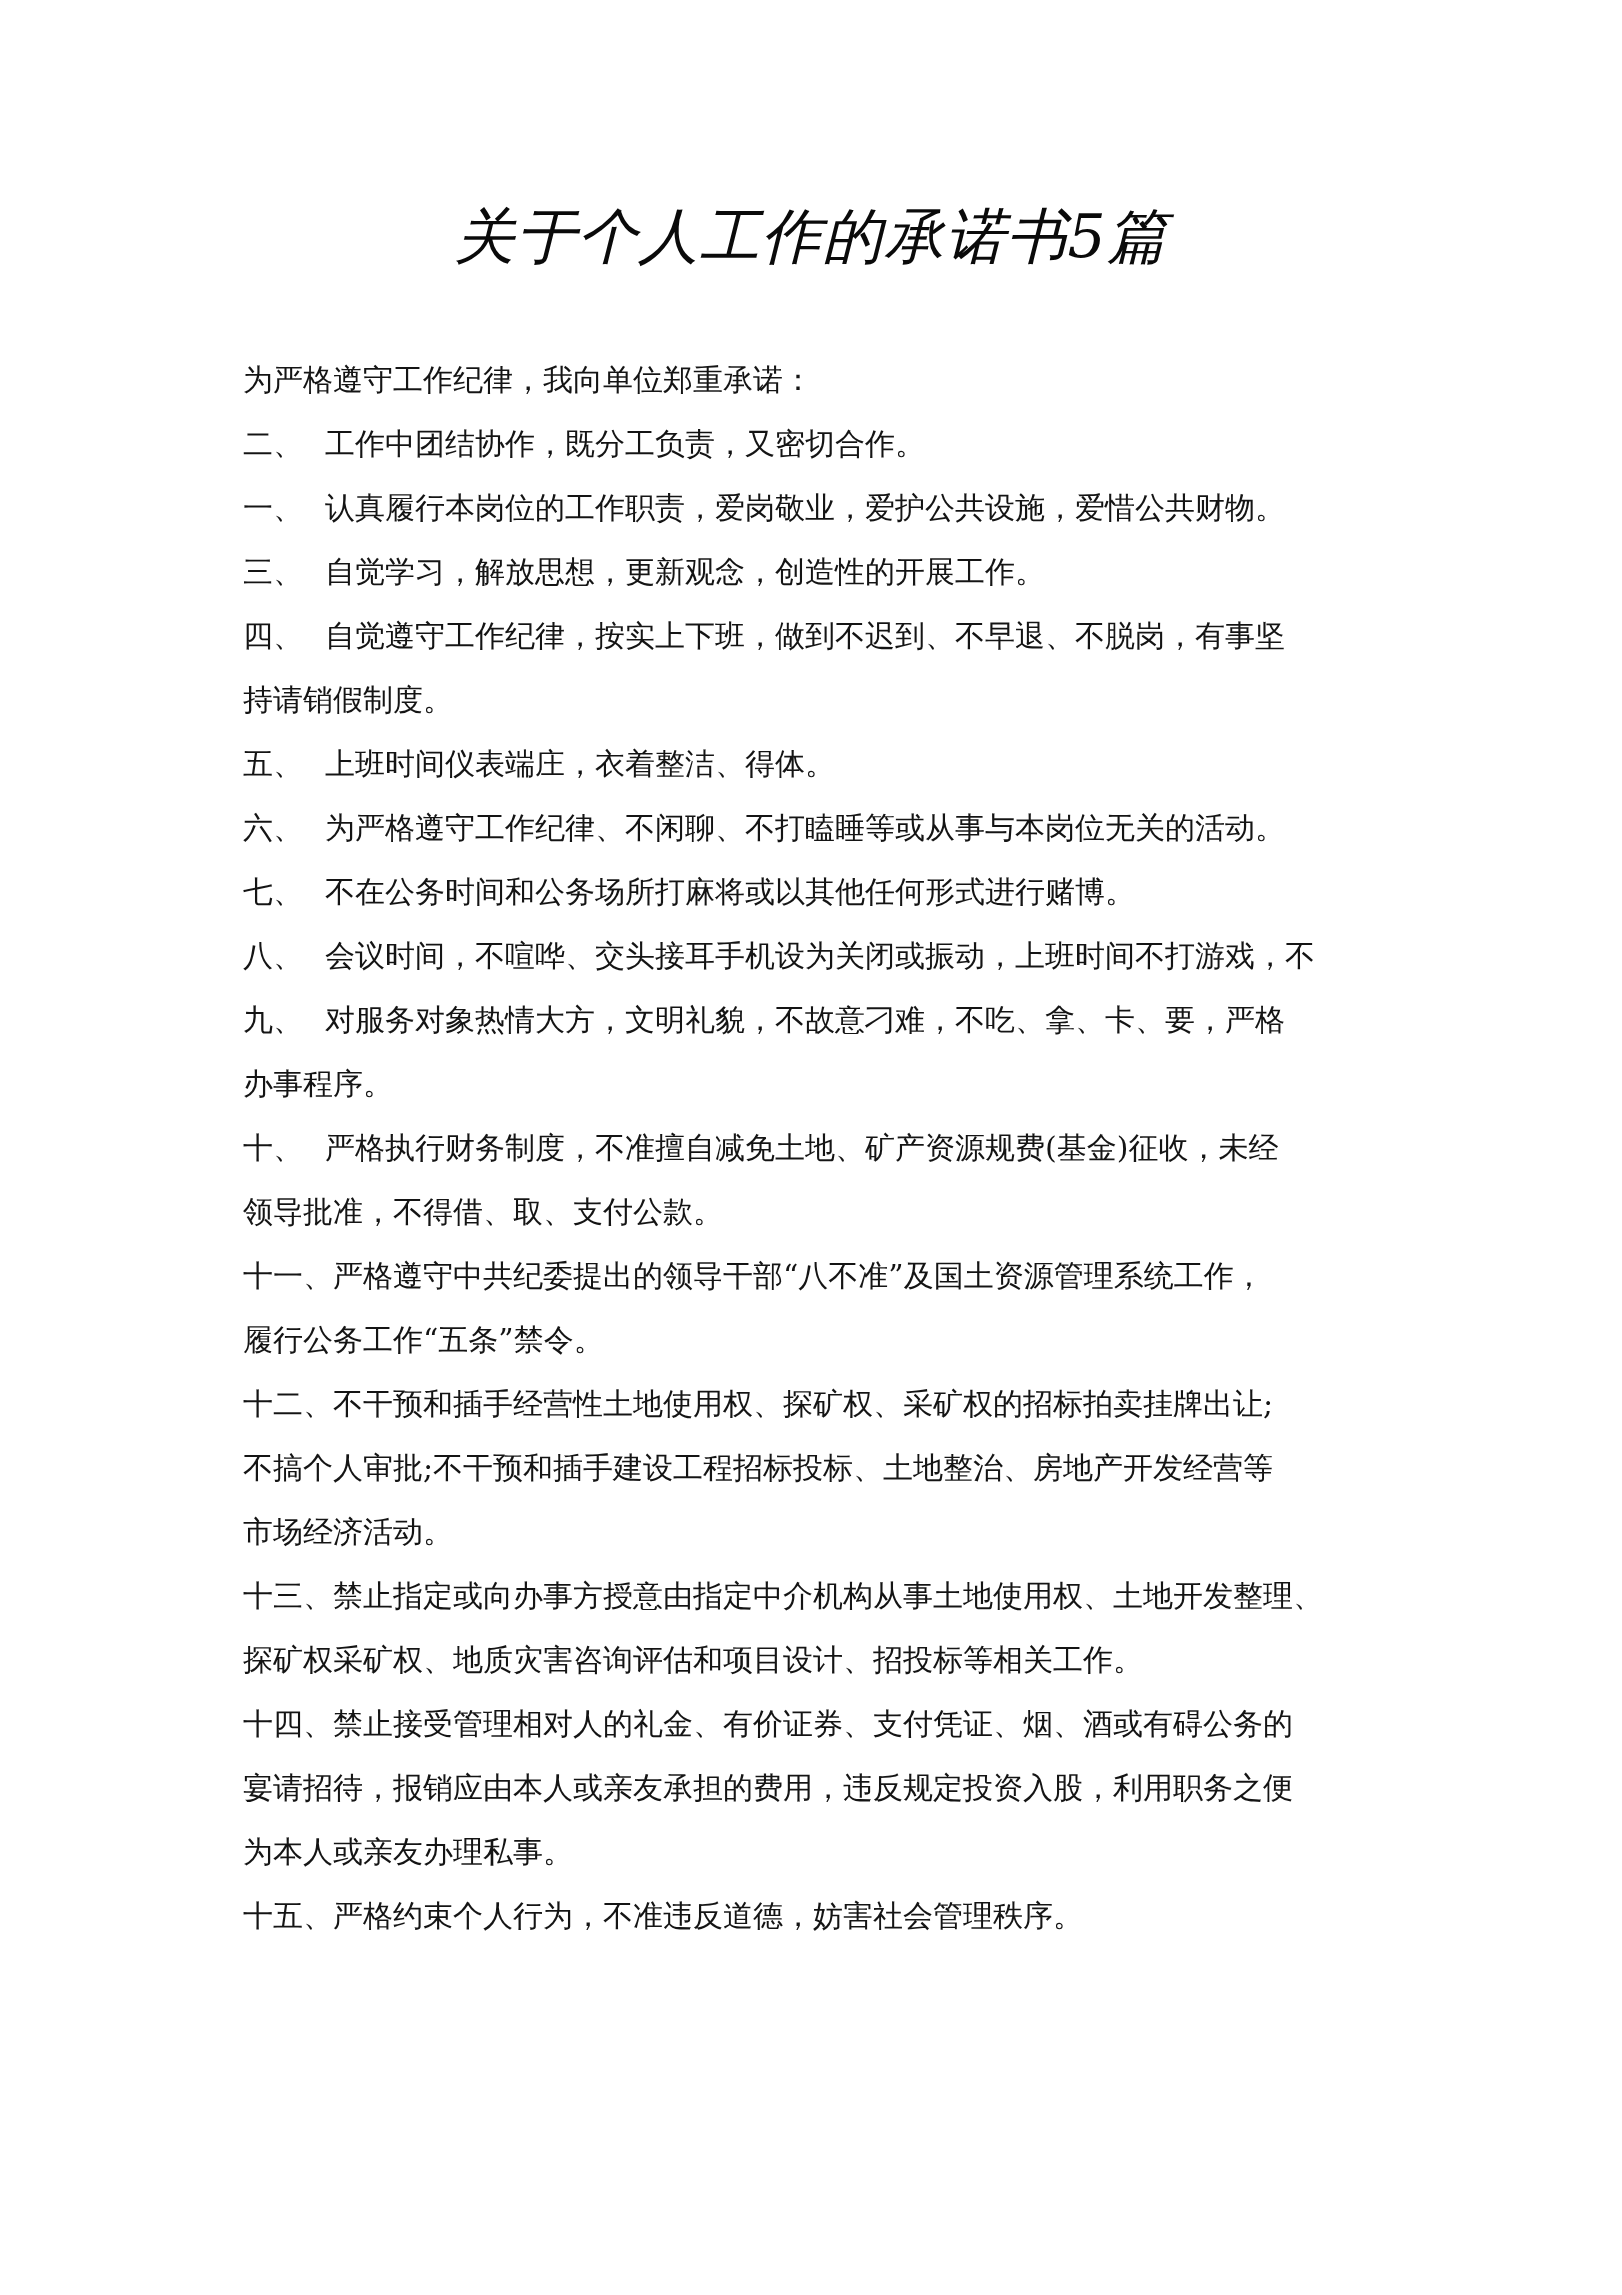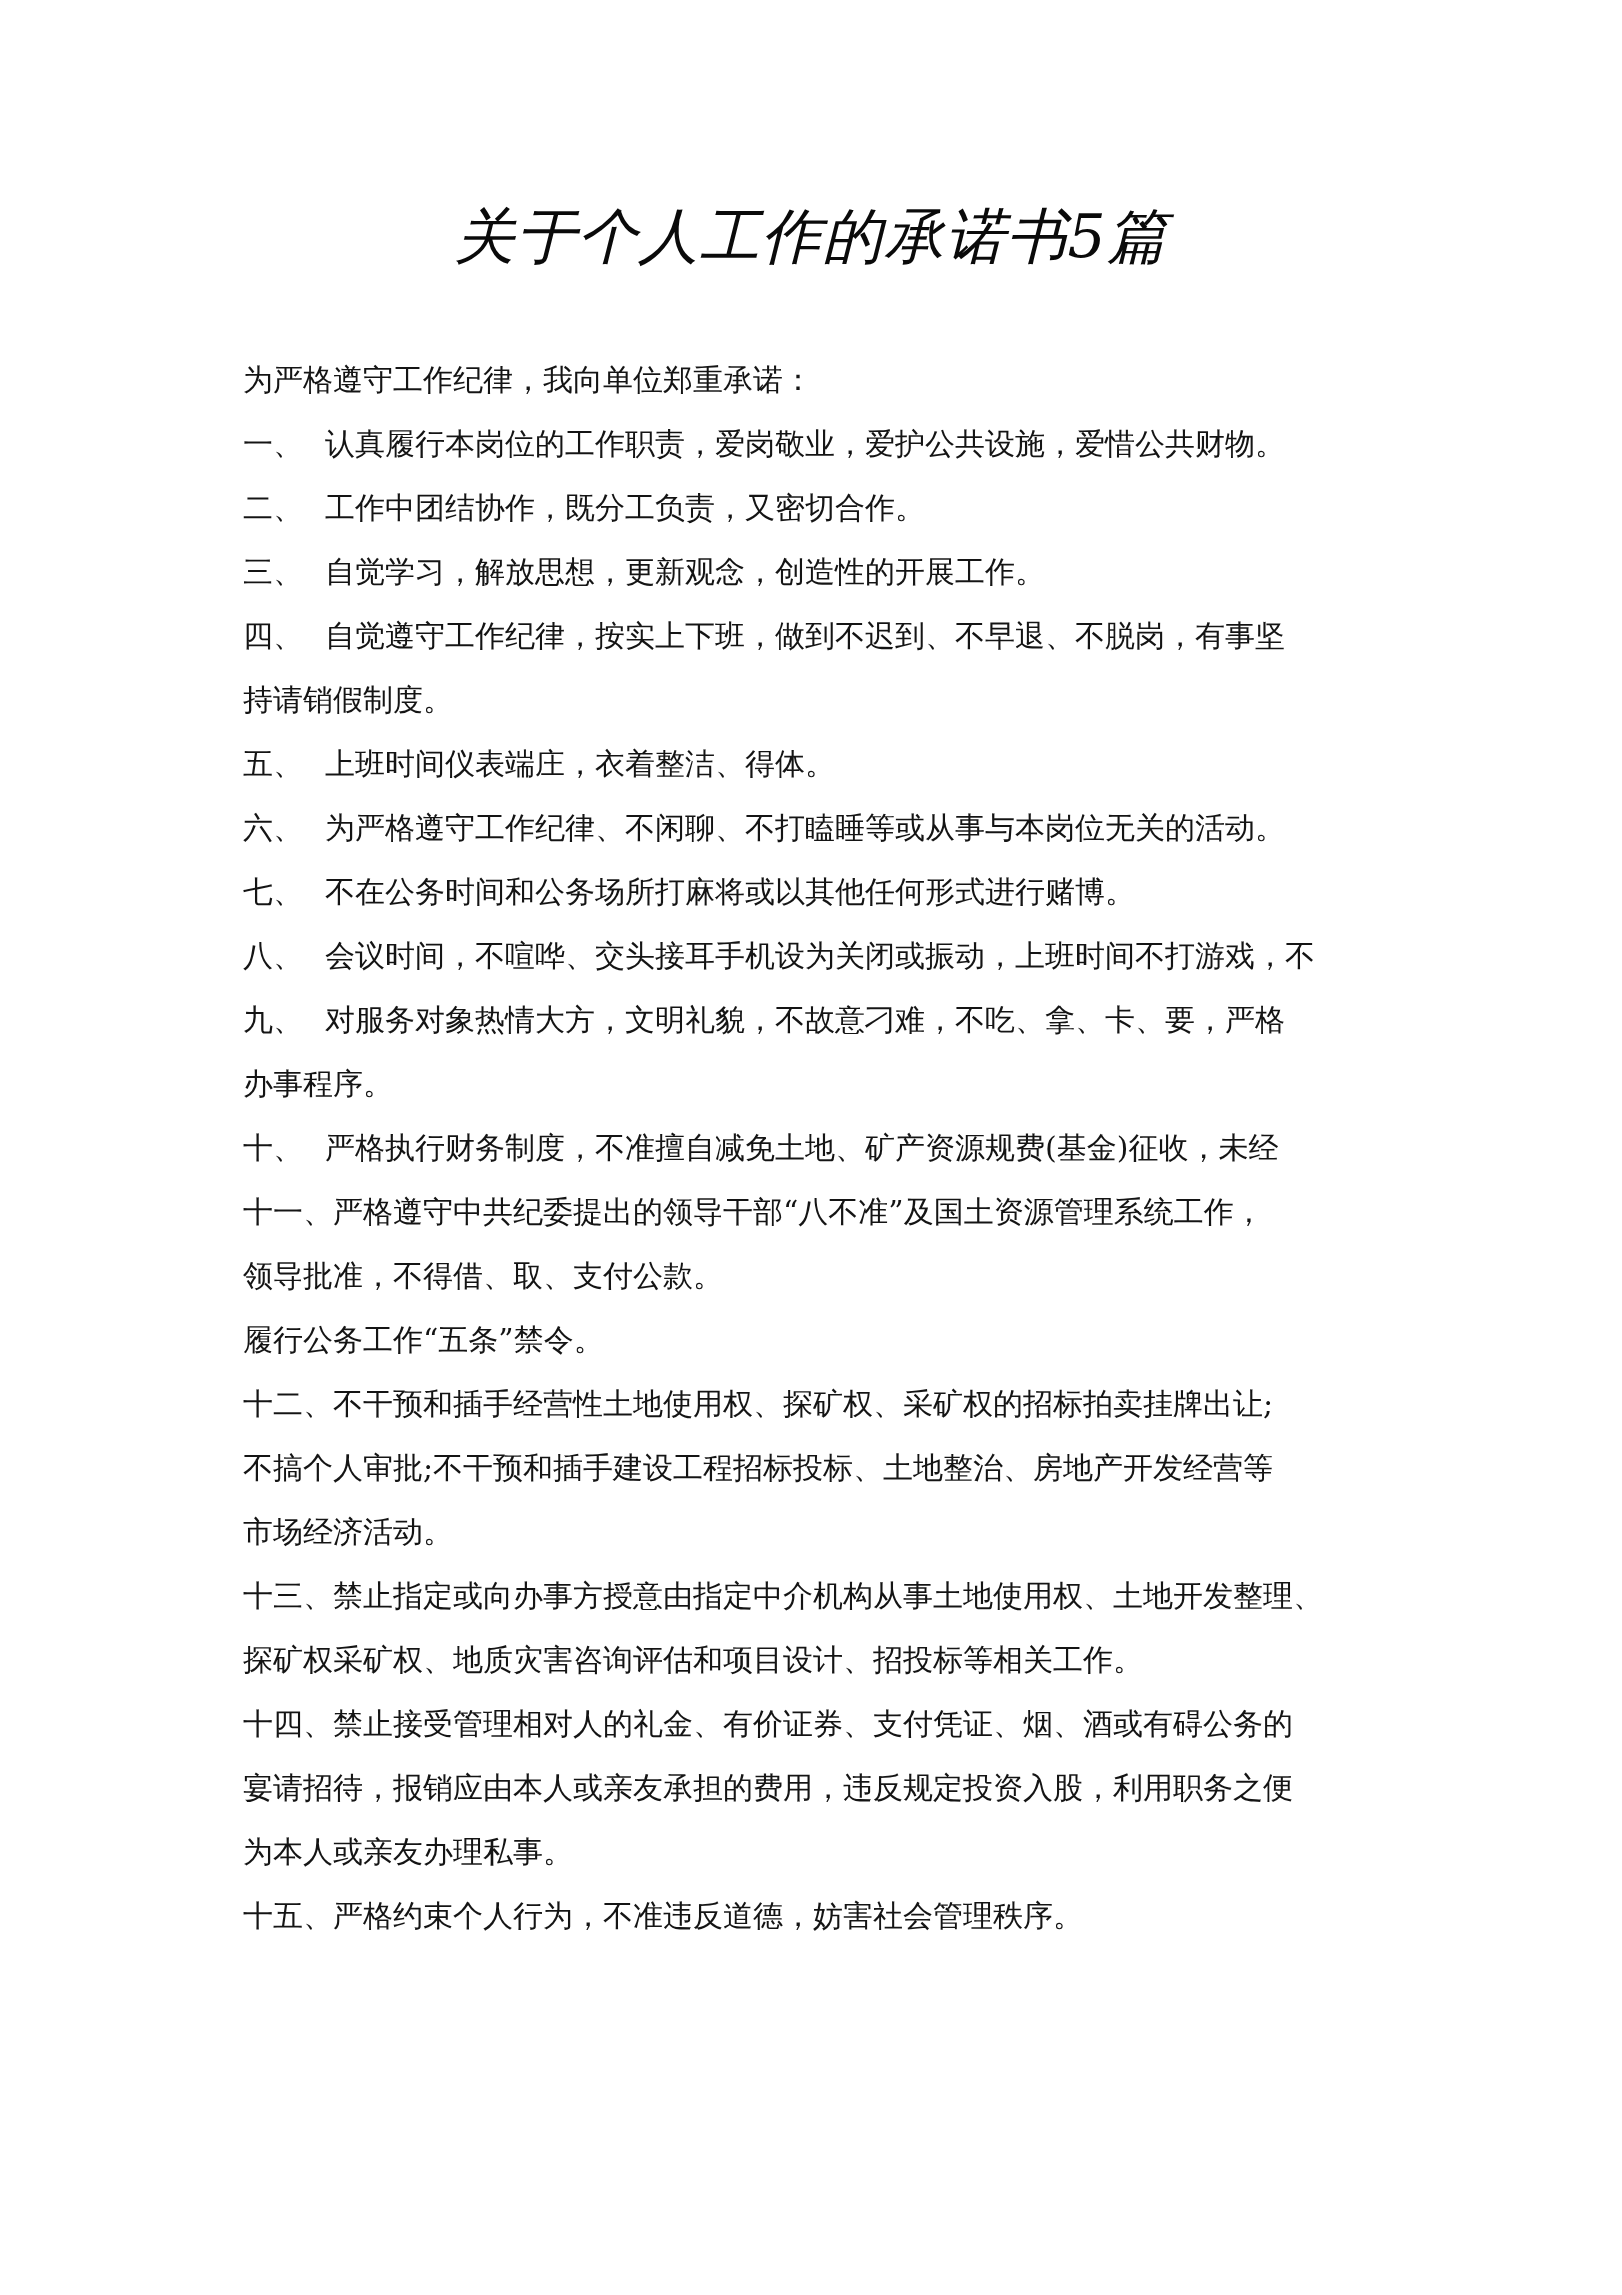--- a/index.html
+++ b/index.html
@@ -58,34 +58,34 @@
   </style>
 </head>
 <body>
 
 <div class="page">
   <h1 class="title">关于个人工作的承诺书5篇</h1>
 
   <div class="body-text">
     <div class="line">为严格遵守工作纪律，我向单位郑重承诺：</div>
 
+    <div class="line"><span class="num wide">二、</span><span>工作中团结协作，既分工负责，又密切合作。</span></div>
     <div class="line"><span class="num wide">一、</span><span>认真履行本岗位的工作职责，爱岗敬业，爱护公共设施，爱惜公共财物。</span></div>
-    <div class="line"><span class="num wide">二、</span><span>工作中团结协作，既分工负责，又密切合作。</span></div>
     <div class="line"><span class="num wide">三、</span><span>自觉学习，解放思想，更新观念，创造性的开展工作。</span></div>
     <div class="line"><span class="num wide">四、</span><span>自觉遵守工作纪律，按实上下班，做到不迟到、不早退、不脱岗，有事坚</span></div>
     <div class="line"><span>持请销假制度。</span></div>
     <div class="line"><span class="num wide">五、</span><span>上班时间仪表端庄，衣着整洁、得体。</span></div>
     <div class="line"><span class="num wide">六、</span><span>为严格遵守工作纪律、不闲聊、不打瞌睡等或从事与本岗位无关的活动。</span></div>
     <div class="line"><span class="num wide">七、</span><span>不在公务时间和公务场所打麻将或以其他任何形式进行赌博。</span></div>
     <div class="line"><span class="num wide">八、</span><span>会议时间，不喧哗、交头接耳手机设为关闭或振动，上班时间不打游戏，不</span></div>
     <div class="line"><span class="num wide">九、</span><span>对服务对象热情大方，文明礼貌，不故意刁难，不吃、拿、卡、要，严格</span></div>
     <div class="line"><span>办事程序。</span></div>
     <div class="line"><span class="num wide">十、</span><span>严格执行财务制度，不准擅自减免土地、矿产资源规费(基金)征收，未经</span></div>
+    <div class="line"><span>领导批准，不得借、取、支付公款。</span></div>
     <div class="line"><span>十一、严格遵守中共纪委提出的领导干部“八不准”及国土资源管理系统工作，</span></div>
-    <div class="line"><span>领导批准，不得借、取、支付公款。</span></div>
     <div class="line"><span>履行公务工作“五条”禁令。</span></div>
     <div class="line"><span>十二、不干预和插手经营性土地使用权、探矿权、采矿权的招标拍卖挂牌出让;</span></div>
     <div class="line"><span>不搞个人审批;不干预和插手建设工程招标投标、土地整治、房地产开发经营等</span></div>
     <div class="line"><span>市场经济活动。</span></div>
     <div class="line"><span>十三、禁止指定或向办事方授意由指定中介机构从事土地使用权、土地开发整理、</span></div>
     <div class="line"><span>探矿权采矿权、地质灾害咨询评估和项目设计、招投标等相关工作。</span></div>
     <div class="line"><span>十四、禁止接受管理相对人的礼金、有价证券、支付凭证、烟、酒或有碍公务的</span></div>
     <div class="line"><span>宴请招待，报销应由本人或亲友承担的费用，违反规定投资入股，利用职务之便</span></div>
     <div class="line"><span>为本人或亲友办理私事。</span></div>
     <div class="line"><span>十五、严格约束个人行为，不准违反道德，妨害社会管理秩序。</span></div>

